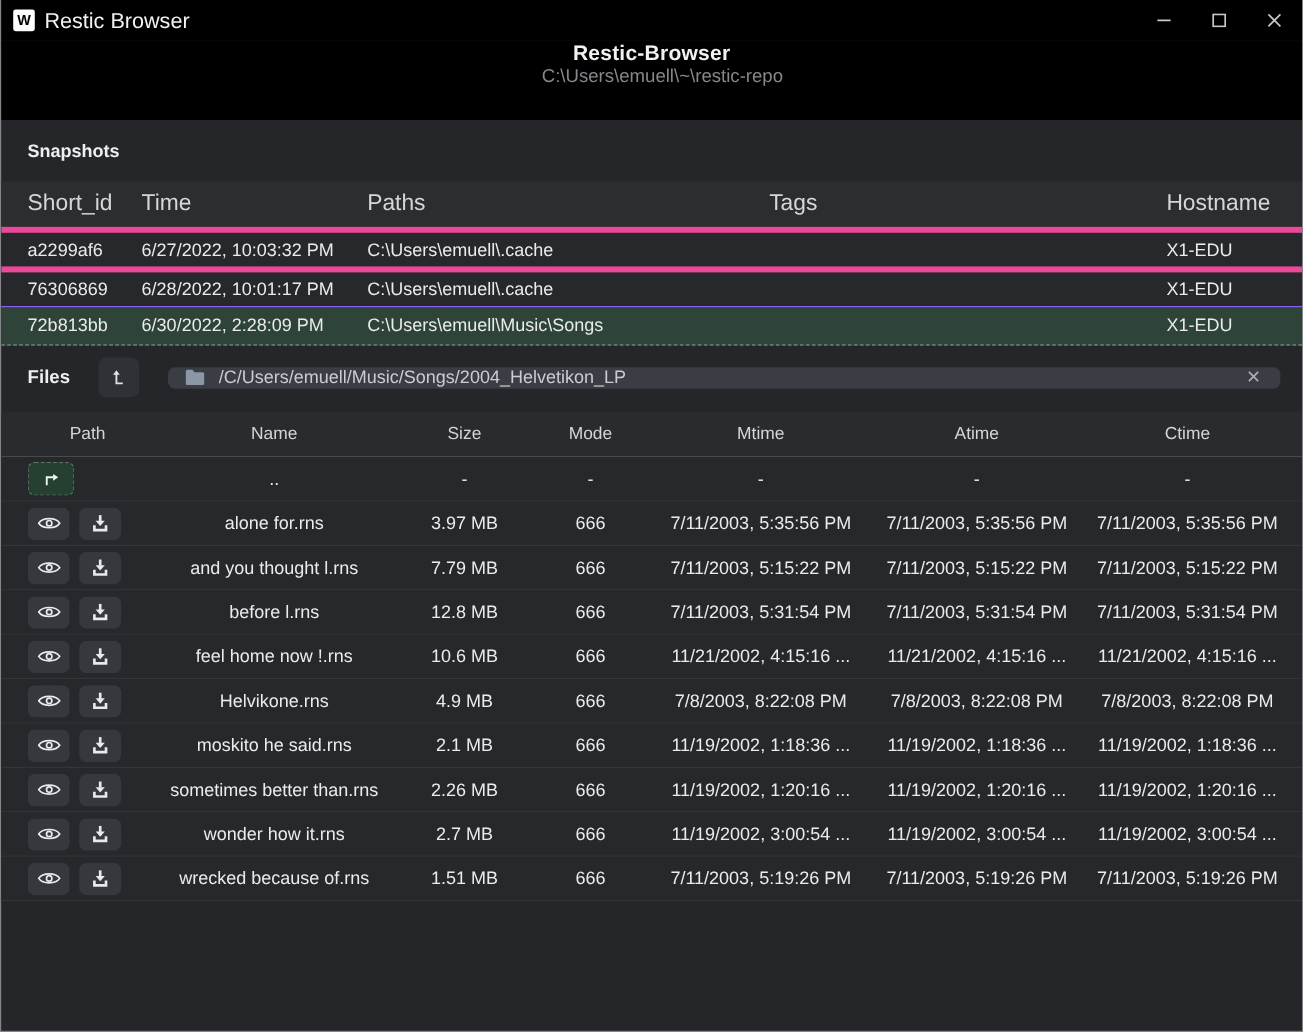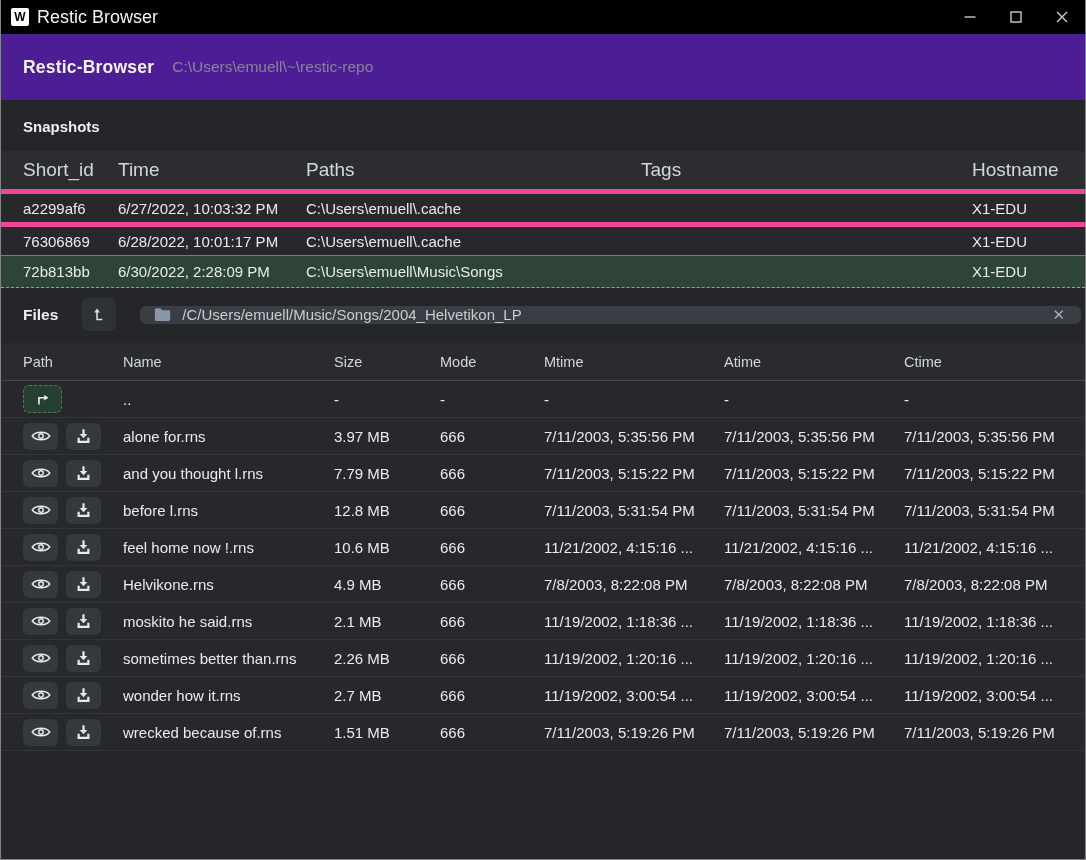--- a/index.html
+++ b/index.html
@@ -31,23 +31,24 @@
   .win-controls { margin-left: auto; display: flex; height: 100%; }
   .win-btn {
     width: 46px; height: 100%;
     display: flex; align-items: center; justify-content: center;
     background: transparent; border: none; cursor: pointer;
   }
   .win-btn svg { stroke: #c9c9c9; }
 
   
   .app-header {
-    height: 66px; background: #4c1d95;
+    height: 66px; background: #000000;
     display: flex; align-items: center;
     padding: 0 22px;
+    flex-direction: column;
   }
   .app-title { color: #f1f2f3; font-size: 17.5px; font-weight: bold; letter-spacing: 0.2px; }
   .select-repo-btn {
     margin-left: 24px;
     background: #1e3a2b; color: #fff;
     font-family: inherit; font-weight: bold; font-size: 14px;
     border: none; border-radius: 4px;
     padding: 11px 17px; cursor: pointer;
   }
   .repo-path { margin-left: 18px; color: #84888d; font-size: 15.5px; }
@@ -72,21 +73,21 @@
   }
   .snap-row.selected {
     background: #2e4438;
     border-top: 1px solid #8b5cf6;
     border-bottom: 1px dashed #8fa498;
   }
 
   
   .files-bar {
     display: flex; align-items: center;
-    padding: 10px 4px 8px 22px; gap: 24px;
+    padding: 10px 18px 8px 22px; gap: 24px;
   }
   .files-heading { color: #edeff1; font-size: 15.5px; font-weight: bold; }
   .tree-btn {
     width: 34px; height: 33px; flex: 0 0 auto;
     background: #2e3135; border: none; border-radius: 6px;
     display: flex; align-items: center; justify-content: center;
     cursor: pointer;
   }
   .breadcrumb {
     flex: 1; height: 18px;
@@ -95,21 +96,21 @@
     padding: 0 14px; gap: 11px;
   }
   .breadcrumb-path { color: #c9cdd2; font-size: 15px; flex: 1; white-space: nowrap; overflow: hidden; }
   .clear-btn {
     background: none; border: none; cursor: pointer;
     color: #a9adb3; font-size: 15px; line-height: 1;
     padding: 4px 2px;
   }
 
   
-  .files-grid { display: grid; grid-template-columns: 100px 211px 106px 104px 180px 180px 1fr; align-items: center; padding: 0 10px 0 22px; }
+  .files-grid { display: grid; grid-template-columns: 100px 211px 106px 104px 180px 180px 1fr; align-items: center; padding: 0 10px 0 22px; text-align: center; }
   .files-header {
     height: 38px; margin-top: 4px;
     color: #d4d7d9; font-size: 14.5px;
     background: #292b2e;
     border-bottom: 1px solid #47494c;
   }
   .file-row {
     height: 37px; background: #26282b;
     color: #e9ebed; font-size: 15px;
     border-bottom: 1px solid #333639;

